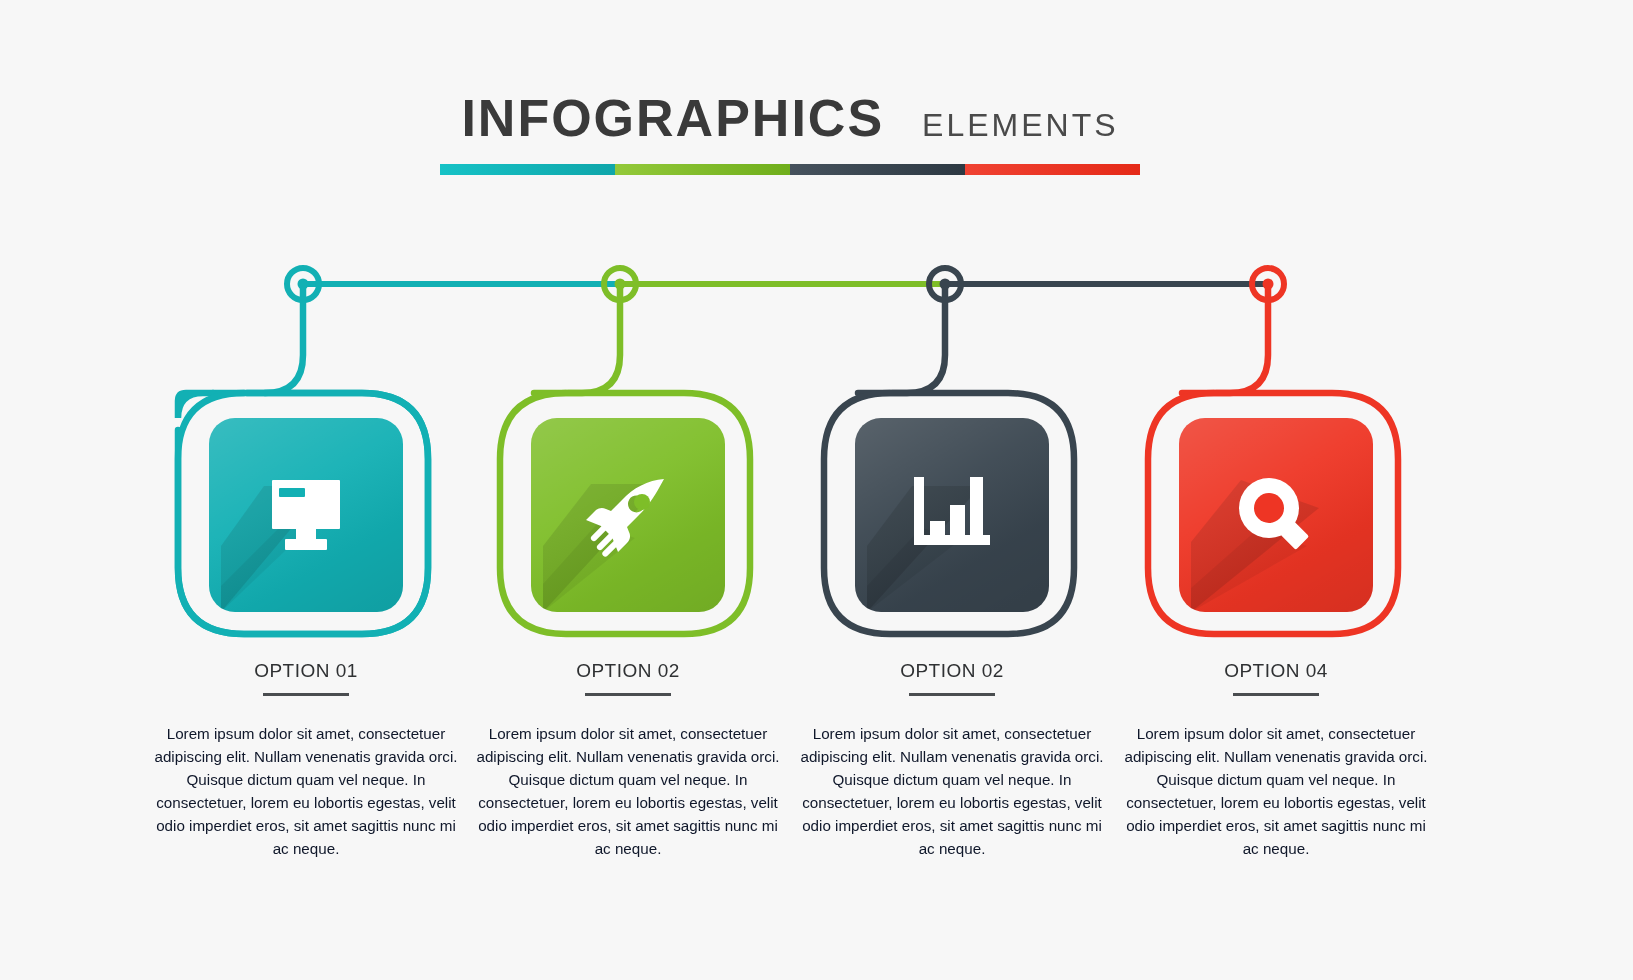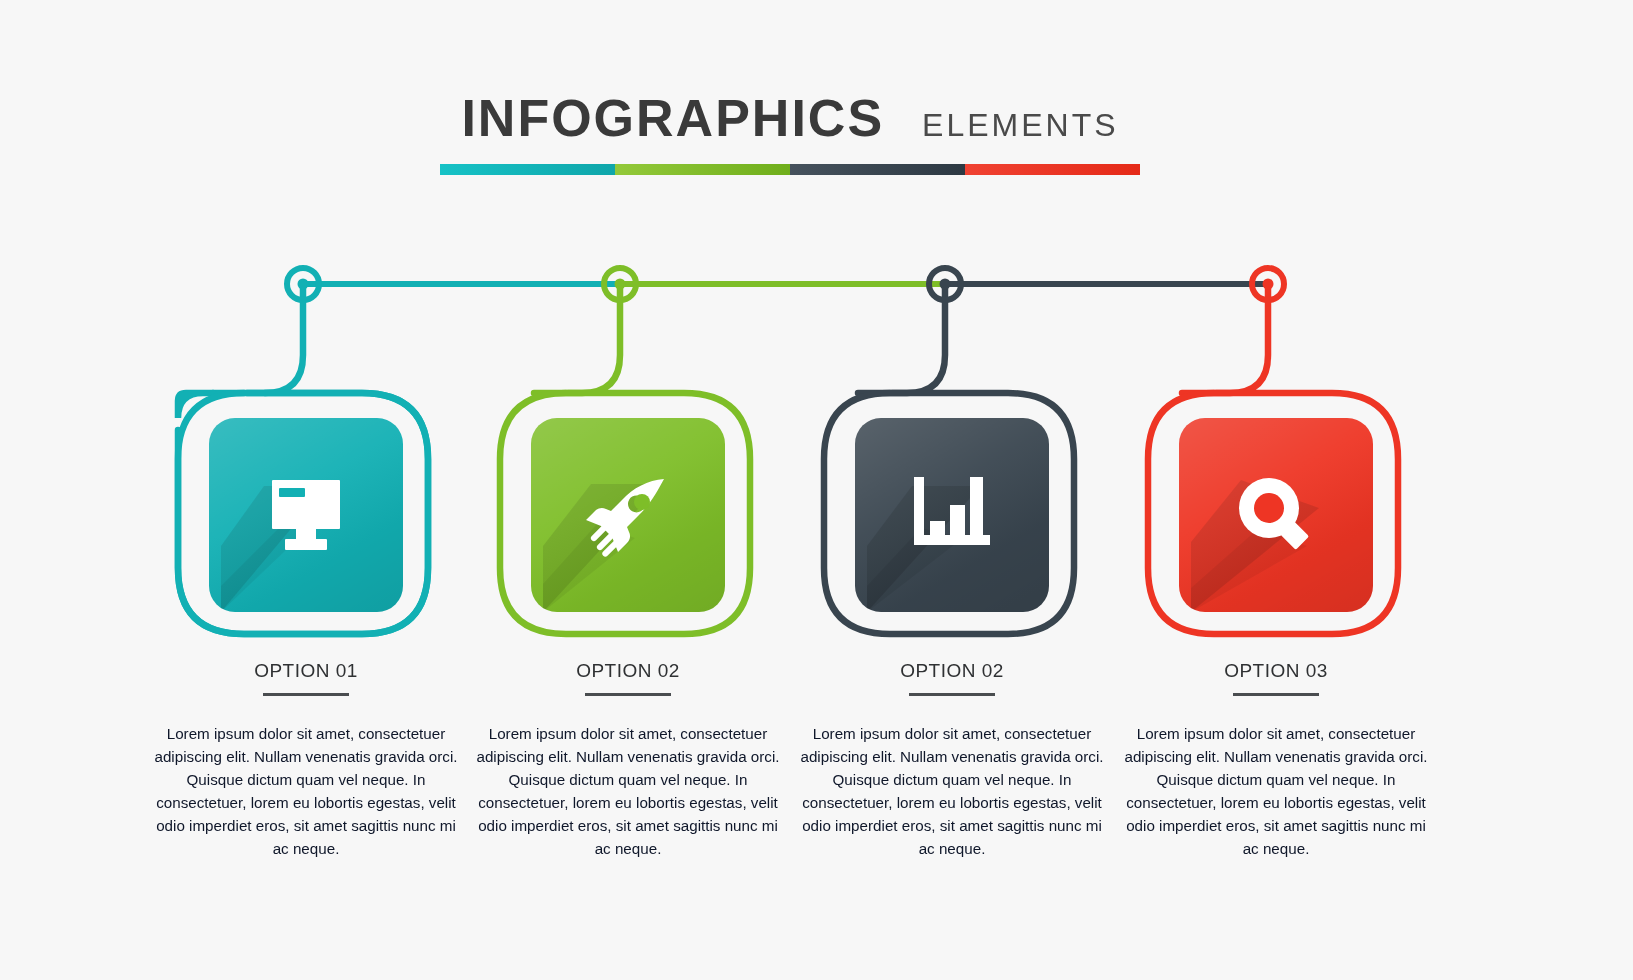--- a/index.html
+++ b/index.html
@@ -225,20 +225,20 @@
           <div class="icon-holder">
             <svg width="86" height="86" viewBox="0 0 86 86">
               <circle cx="36" cy="36" r="30" fill="#fff"></circle>
               <circle cx="36" cy="36" r="15" fill="#ee3524"></circle>
               <rect x="51" y="54" width="22" height="19" rx="2" fill="#fff" transform="rotate(45 62 63)"></rect>
             </svg>
           </div>
         </div>
       </div>
       <div class="label-block">
-        <div class="opt-title">OPTION 03</div>
+        <div class="opt-title">OPTION 04</div>
         <div class="opt-rule"></div>
         <div class="opt-body">Lorem ipsum dolor sit amet, consectetuer adipiscing elit. Nullam venenatis gravida orci. Quisque dictum quam vel neque. In consectetuer, lorem eu lobortis egestas, velit odio imperdiet eros, sit amet sagittis nunc mi ac neque.</div>
       </div>
     </div>
 
   </div>
 </div>
 
 </body></html>

